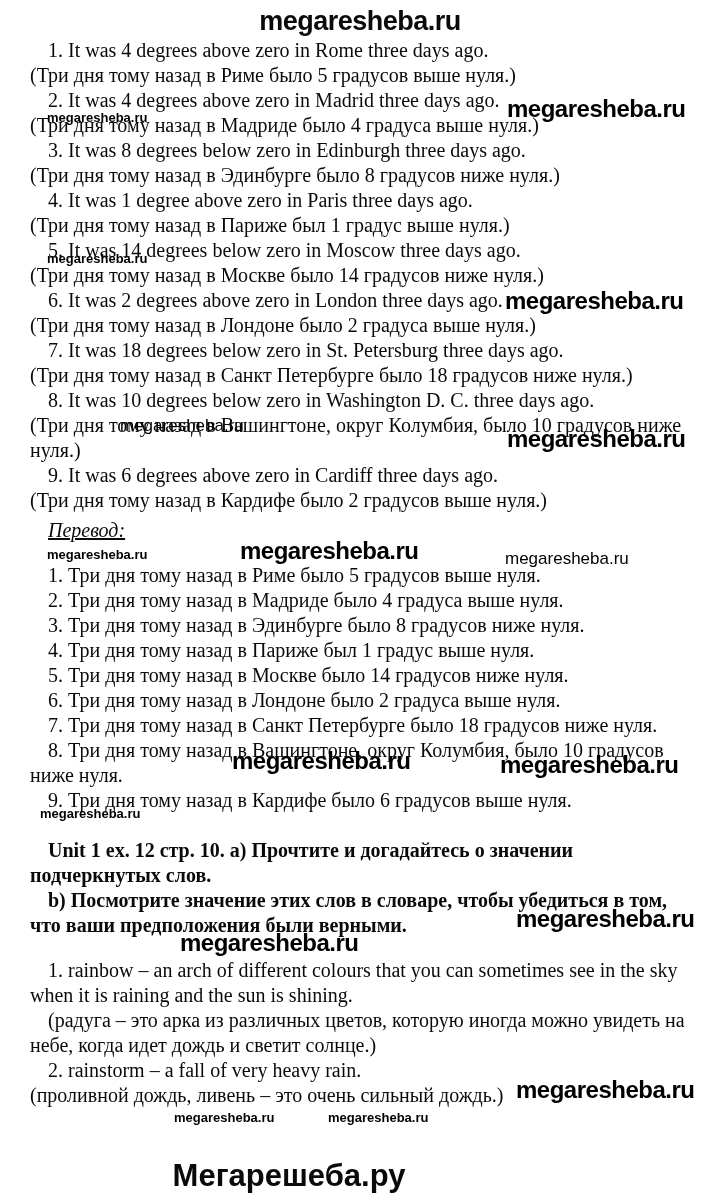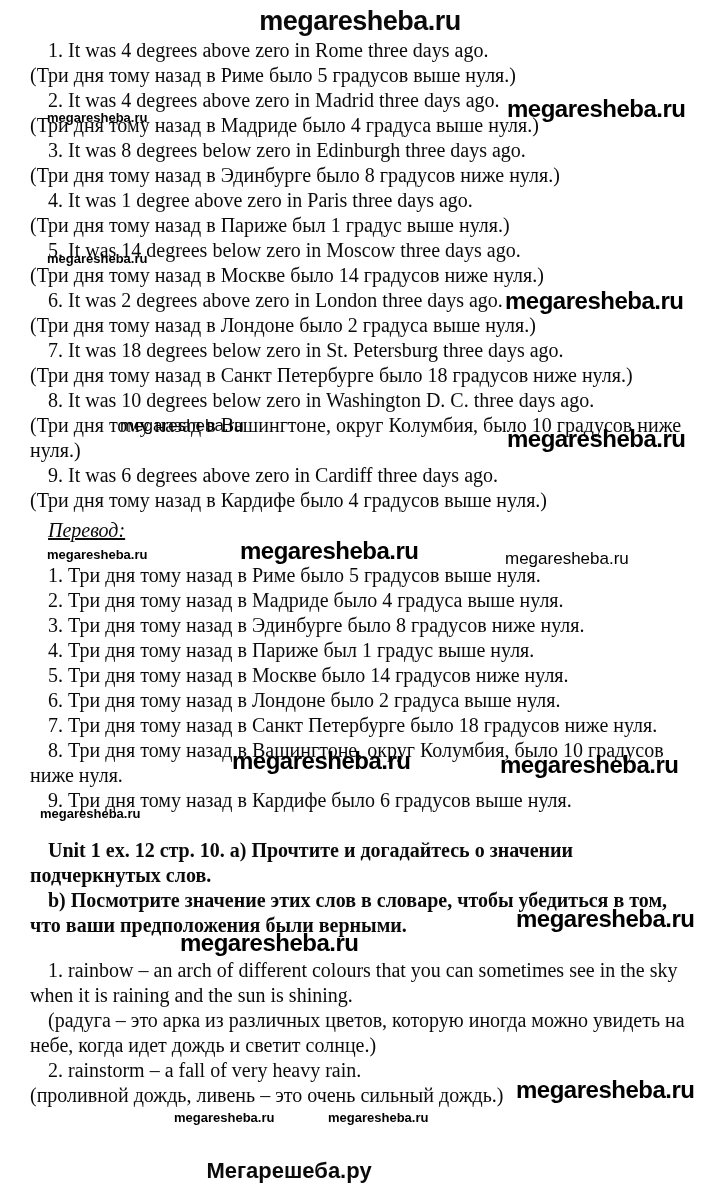--- a/index.html
+++ b/index.html
@@ -24,21 +24,21 @@
   }
   .hd-perevod { margin-top:5px;font-style:italic; }
   .translation-list { margin-top:20px; }
   .task-block { margin-top:25px; font-weight:bold; }
   .hd-otvety { margin-top:20px; }
   .answers-list { margin-top:20px; }
   .footer {
     position:absolute; left:0; top:1158px; width:578px;
     text-align:center;
     font-family:"Liberation Sans", sans-serif;
-    font-weight:bold; font-size:22px;
+    font-weight:bold; font-size:31px;
   }
   .wm {
     position:absolute;
     font-family:"Liberation Sans", sans-serif;
     white-space:nowrap; color:#000;
   }
   .wm-lg { font-weight:bold; font-size:24px; letter-spacing:-0.5px; }
   .wm-md { font-weight:normal; font-size:17px; }
   .wm-sm { font-weight:bold; font-size:13px; }
   .wm-a { left:507px; top:95px; }
@@ -77,21 +77,21 @@
     <p class="ln">(Три дня тому назад в Париже был 1 градус выше нуля.)</p>
     <p class="ln ind">5. It was 14 degrees below zero in Moscow three days ago.</p>
     <p class="ln">(Три дня тому назад в Москве было 14 градусов ниже нуля.)</p>
     <p class="ln ind">6. It was 2 degrees above zero in London three days ago.</p>
     <p class="ln">(Три дня тому назад в Лондоне было 2 градуса выше нуля.)</p>
     <p class="ln ind">7. It was 18 degrees below zero in St. Petersburg three days ago.</p>
     <p class="ln">(Три дня тому назад в Санкт Петербурге было 18 градусов ниже нуля.)</p>
     <p class="ln ind">8. It was 10 degrees below zero in Washington D. C. three days ago.</p>
     <p class="ln">(Три дня тому назад в Вашингтоне, округ Колумбия, было 10 градусов ниже нуля.)</p>
     <p class="ln ind">9. It was 6 degrees above zero in Cardiff three days ago.</p>
-    <p class="ln">(Три дня тому назад в Кардифе было 4 градусов выше нуля.)</p>
+    <p class="ln">(Три дня тому назад в Кардифе было 2 градусов выше нуля.)</p>
   </div>
 
   <p class="hd hd-perevod">Перевод:</p>
 
   <div class="translation-list">
     <p class="ln ind">1. Три дня тому назад в Риме было 5 градусов выше нуля.</p>
     <p class="ln ind">2. Три дня тому назад в Мадриде было 4 градуса выше нуля.</p>
     <p class="ln ind">3. Три дня тому назад в Эдинбурге было 8 градусов ниже нуля.</p>
     <p class="ln ind">4. Три дня тому назад в Париже был 1 градус выше нуля.</p>
     <p class="ln ind">5. Три дня тому назад в Москве было 14 градусов ниже нуля.</p>

